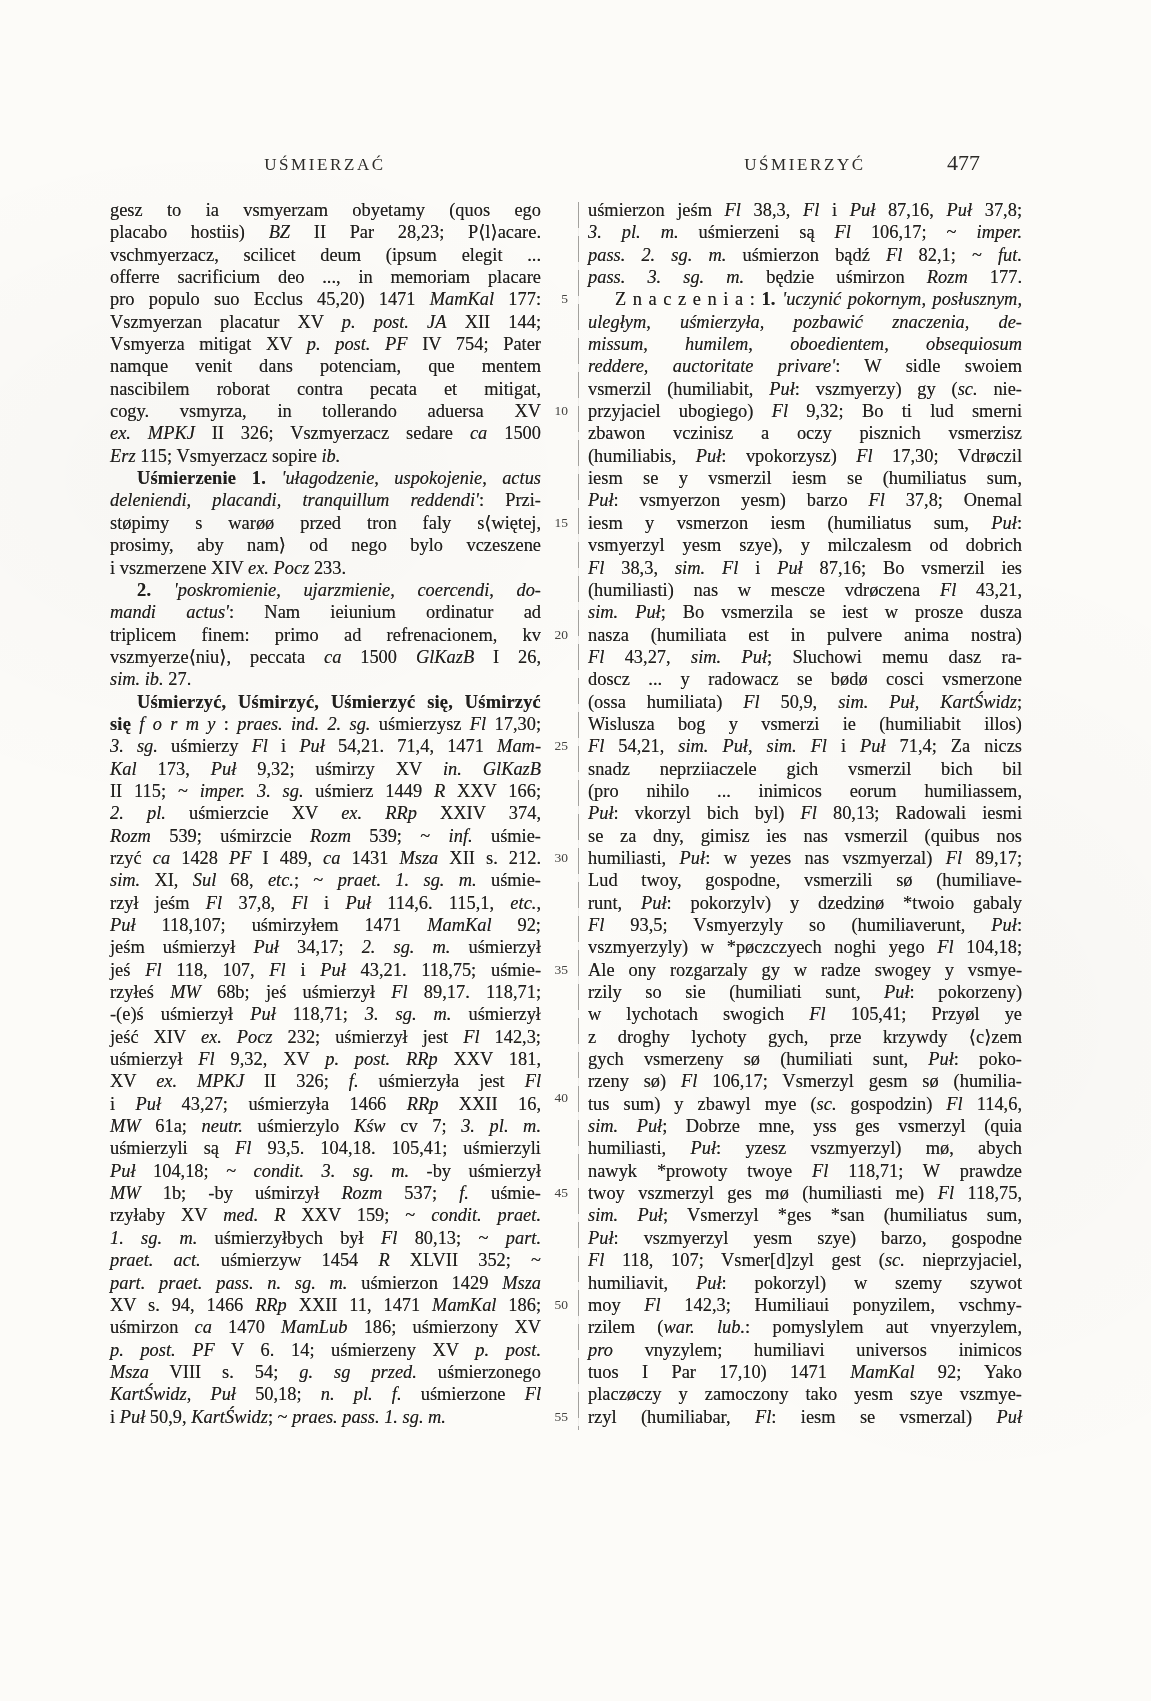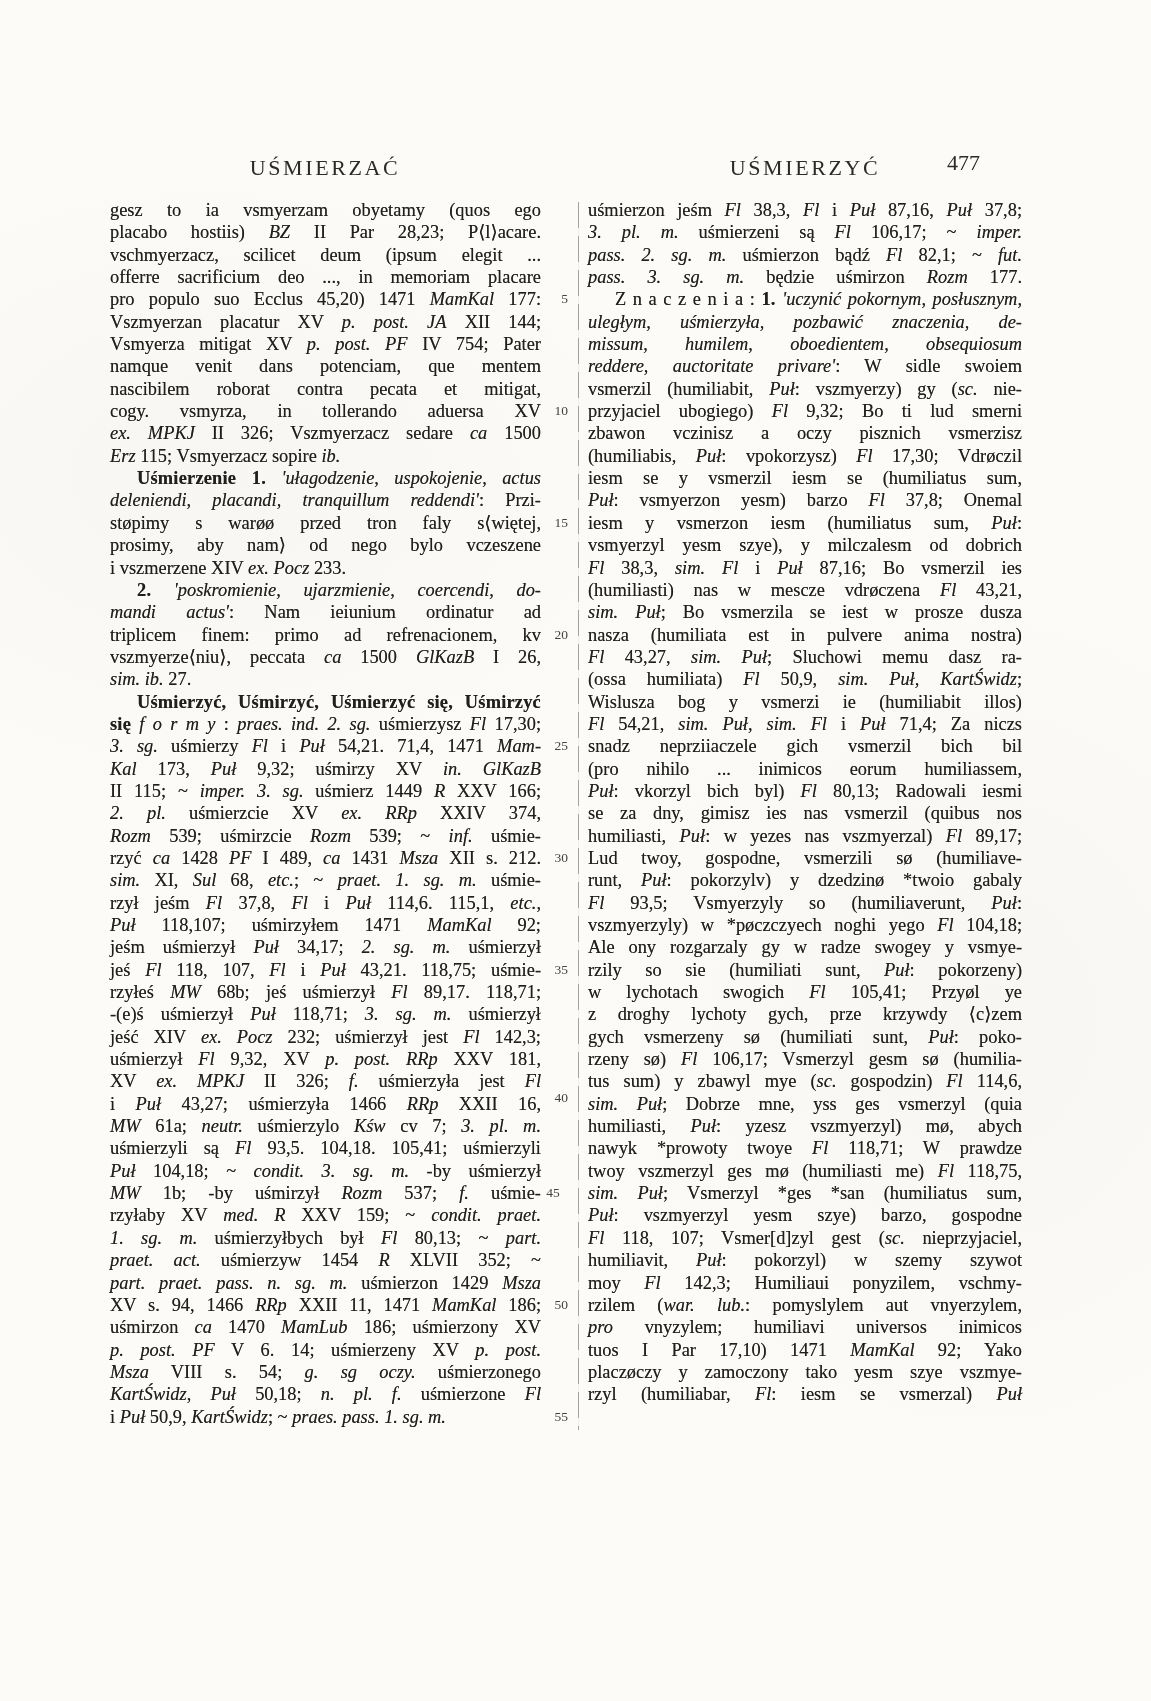--- a/index.html
+++ b/index.html
@@ -11,21 +11,21 @@
   .page{
     position:relative;width:1151px;height:1701px;overflow:hidden;
     background:
       radial-gradient(ellipse 700px 500px at 18% 28%, rgba(0,0,0,0.018), rgba(0,0,0,0) 70%),
       radial-gradient(ellipse 600px 700px at 85% 60%, rgba(0,0,0,0.02), rgba(0,0,0,0) 70%),
       #fcfbf8;
     color:#201f1d;
   }
   .running-head{
     position:absolute;top:155px;height:26px;
-    font-size:22px;letter-spacing:2.6px;color:#2b2a27;
+    font-size:17px;letter-spacing:2.6px;color:#2b2a27;
     text-align:center;
   }
   .head-left{left:110px;width:430px;}
   .head-right{left:588px;width:434px;}
   .page-number{
     position:absolute;top:150px;left:880px;width:100px;
     font-size:22px;text-align:right;color:#2b2a27;
   }
   .column{
     position:absolute;top:199px;
@@ -72,21 +72,21 @@
 
   <div class="gutter-numbers" id="gutter-numbers">
       <div class="gutter-num" style="top: 89.4px;">5</div>
       <div class="gutter-num" style="top: 201.15px;">10</div>
       <div class="gutter-num" style="top: 312.9px;">15</div>
       <div class="gutter-num" style="top: 424.65px;">20</div>
       <div class="gutter-num" style="top: 536.4px;">25</div>
       <div class="gutter-num" style="top: 648.15px;">30</div>
       <div class="gutter-num" style="top: 759.9px;">35</div>
       <div class="gutter-num" style="top: 871.65px; margin-top: 16px;">40</div>
-      <div class="gutter-num" style="top: 983.4px; text-align: center;">45</div>
+      <div class="gutter-num" style="top: 983.4px;">45</div>
       <div class="gutter-num" style="top: 1095.15px;">50</div>
       <div class="gutter-num" style="top: 1206.9px;">55</div>
     </div>
 
   <div class="column col-left" id="col-left">
       <div class="tline">gesz to ia vsmyerzam obyetamy (quos ego</div>
       <div class="tline">placabo hostiis) <i>BZ</i> II Par 28,23; P⟨l⟩acare.</div>
       <div class="tline">vschmyerzacz, scilicet deum (ipsum elegit ...</div>
       <div class="tline">offerre sacrificium deo ..., in memoriam placare</div>
       <div class="tline">pro populo suo Ecclus 45,20) 1471 <i>MamKal</i> 177:</div>
@@ -130,21 +130,21 @@
       <div class="tline">uśmierzyli są <i>Fl</i> 93,5. 104,18. 105,41; uśmierzyli</div>
       <div class="tline"><i>Puł</i> 104,18; ~ <i>condit. 3. sg. m.</i> -by uśmierzył</div>
       <div class="tline"><i>MW</i> 1b; -by uśmirzył <i>Rozm</i> 537; <i>f.</i> uśmie-</div>
       <div class="tline">rzyłaby XV <i>med. R</i> XXV 159; ~ <i>condit. praet.</i></div>
       <div class="tline"><i>1. sg. m.</i> uśmierzyłbych był <i>Fl</i> 80,13; ~ <i>part.</i></div>
       <div class="tline"><i>praet. act.</i> uśmierzyw 1454 <i>R</i> XLVII 352; ~</div>
       <div class="tline"><i>part. praet. pass. n. sg. m.</i> uśmierzon 1429 <i>Msza</i></div>
       <div class="tline">XV s. 94, 1466 <i>RRp</i> XXII 11, 1471 <i>MamKal</i> 186;</div>
       <div class="tline">uśmirzon <i>ca</i> 1470 <i>MamLub</i> 186; uśmierzony XV</div>
       <div class="tline"><i>p. post. PF</i> V 6. 14; uśmierzeny XV <i>p. post.</i></div>
-      <div class="tline"><i>Msza</i> VIII s. 54; <i>g. sg oczy.</i> uśmierzonego</div>
+      <div class="tline"><i>Msza</i> VIII s. 54; <i>g. sg przed.</i> uśmierzonego</div>
       <div class="tline"><i>KartŚwidz</i>, <i>Puł</i> 50,18; <i>n. pl. f.</i> uśmierzone <i>Fl</i></div>
       <div class="tline nofill">i <i>Puł</i> 50,9, <i>KartŚwidz</i>; ~ <i>praes. pass. 1. sg. m.</i></div>
     </div>
 
   <div class="column col-right" id="col-right">
       <div class="tline">uśmierzon jeśm <i>Fl</i> 38,3, <i>Fl</i> i <i>Puł</i> 87,16, <i>Puł</i> 37,8;</div>
       <div class="tline"><i>3. pl. m.</i> uśmierzeni są <i>Fl</i> 106,17; ~ <i>imper.</i></div>
       <div class="tline"><i>pass. 2. sg. m.</i> uśmierzon bądź <i>Fl</i> 82,1; ~ <i>fut.</i></div>
       <div class="tline"><i>pass. 3. sg. m.</i> będzie uśmirzon <i>Rozm</i> 177.</div>
       <div class="tline indent">Z n a c z e n i a : <b>1.</b> <i>'uczynić pokornym, posłusznym,</i></div>
@@ -157,20 +157,21 @@
       <div class="tline">(humiliabis, <i>Puł</i>: vpokorzysz) <i>Fl</i> 17,30; Vdrøczil</div>
       <div class="tline">iesm se y vsmerzil iesm se (humiliatus sum,</div>
       <div class="tline"><i>Puł</i>: vsmyerzon yesm) barzo <i>Fl</i> 37,8; Onemal</div>
       <div class="tline">iesm y vsmerzon iesm (humiliatus sum, <i>Puł</i>:</div>
       <div class="tline">vsmyerzyl yesm szye), y milczalesm od dobrich</div>
       <div class="tline"><i>Fl</i> 38,3, <i>sim. Fl</i> i <i>Puł</i> 87,16; Bo vsmerzil ies</div>
       <div class="tline">(humiliasti) nas w mescze vdrøczena <i>Fl</i> 43,21,</div>
       <div class="tline"><i>sim. Puł</i>; Bo vsmerzila se iest w prosze dusza</div>
       <div class="tline">nasza (humiliata est in pulvere anima nostra)</div>
       <div class="tline"><i>Fl</i> 43,27, <i>sim. Puł</i>; Sluchowi memu dasz ra-</div>
+      <div class="tline">doscz ... y radowacz se bødø cosci vsmerzone</div>
       <div class="tline">(ossa humiliata) <i>Fl</i> 50,9, <i>sim. Puł, KartŚwidz</i>;</div>
       <div class="tline">Wislusza bog y vsmerzi ie (humiliabit illos)</div>
       <div class="tline"><i>Fl</i> 54,21, <i>sim. Puł, sim. Fl</i> i <i>Puł</i> 71,4; Za niczs</div>
       <div class="tline">snadz neprziiaczele gich vsmerzil bich bil</div>
       <div class="tline">(pro nihilo ... inimicos eorum humiliassem,</div>
       <div class="tline"><i>Puł</i>: vkorzyl bich byl) <i>Fl</i> 80,13; Radowali iesmi</div>
       <div class="tline">se za dny, gimisz ies nas vsmerzil (quibus nos</div>
       <div class="tline">humiliasti, <i>Puł</i>: w yezes nas vszmyerzal) <i>Fl</i> 89,17;</div>
       <div class="tline">Lud twoy, gospodne, vsmerzili sø (humiliave-</div>
       <div class="tline">runt, <i>Puł</i>: pokorzylv) y dzedzinø *twoio gabaly</div>

